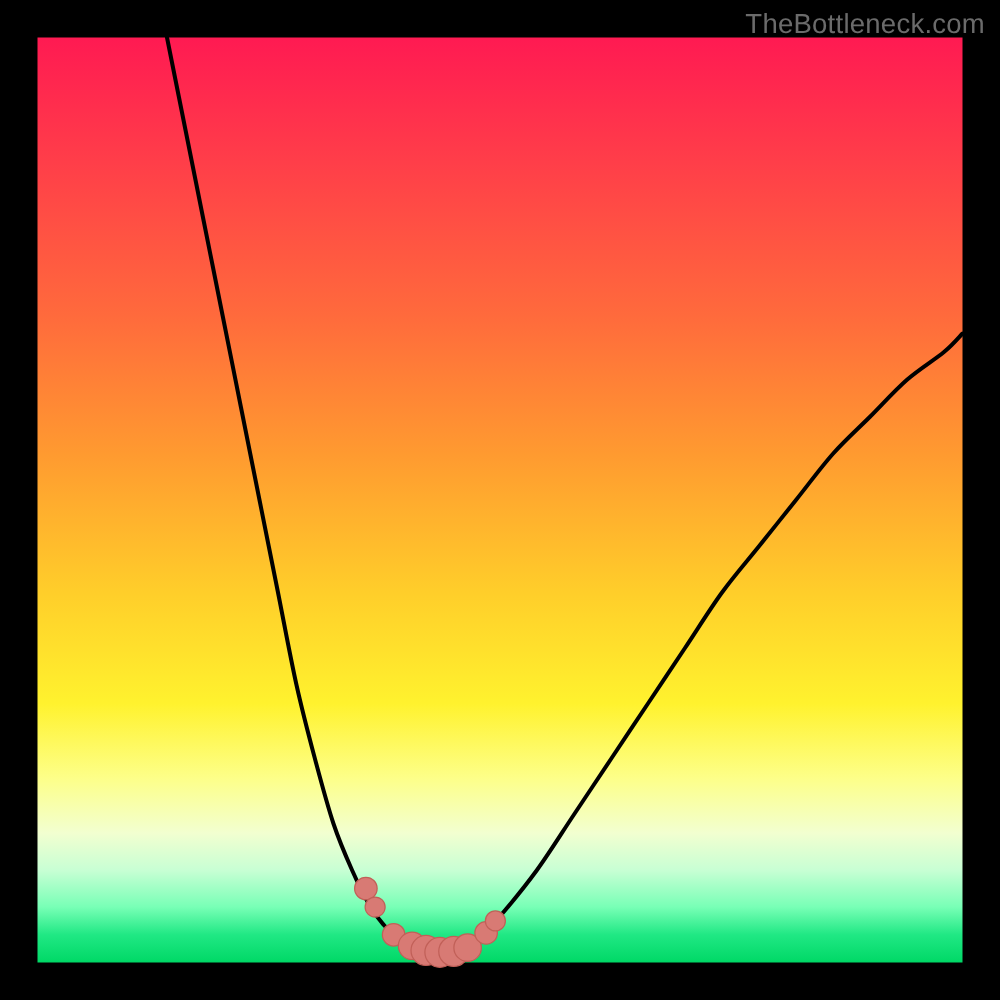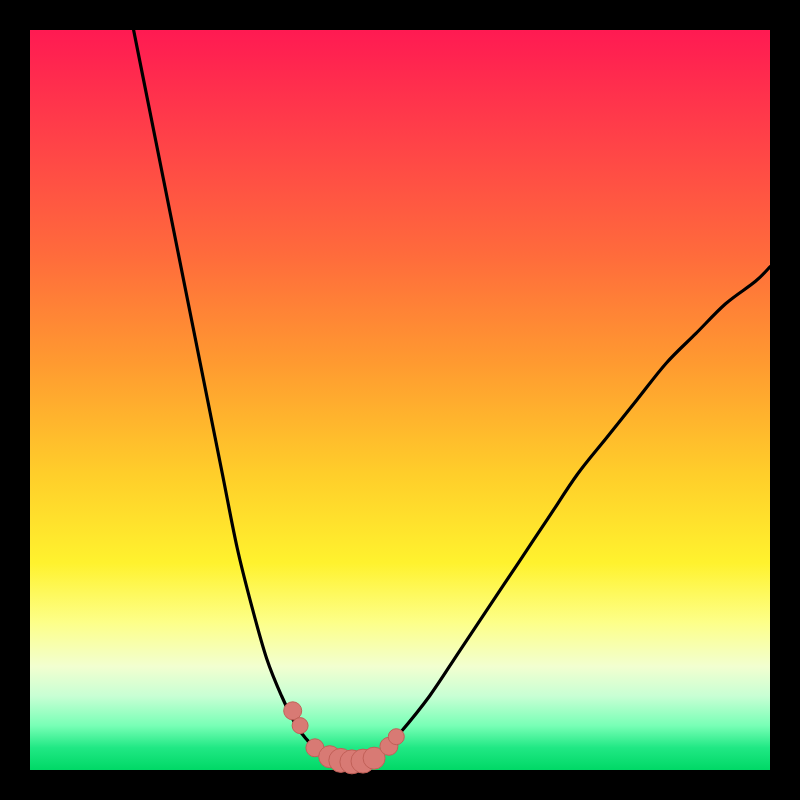--- a/index.html
+++ b/index.html
@@ -74,13 +74,14 @@
           <circle cx="299.70" cy="726.68" r="11" fill="#d87a74" stroke="#c16058" stroke-width="1"></circle>
           <circle cx="310.80" cy="730.38" r="12" fill="#d87a74" stroke="#c16058" stroke-width="1"></circle>
           <circle cx="321.90" cy="731.86" r="12" fill="#d87a74" stroke="#c16058" stroke-width="1"></circle>
           <circle cx="333.00" cy="731.12" r="12" fill="#d87a74" stroke="#c16058" stroke-width="1"></circle>
           <circle cx="344.10" cy="728.16" r="11" fill="#d87a74" stroke="#c16058" stroke-width="1"></circle>
           <circle cx="358.90" cy="716.32" r="9" fill="#d87a74" stroke="#c16058" stroke-width="1"></circle>
           <circle cx="366.30" cy="706.70" r="8" fill="#d87a74" stroke="#c16058" stroke-width="1"></circle>
         </g>
     </svg>
   </div>
+  <div class="watermark">TheBottleneck.com</div>
 </div>
 
 </body></html>

